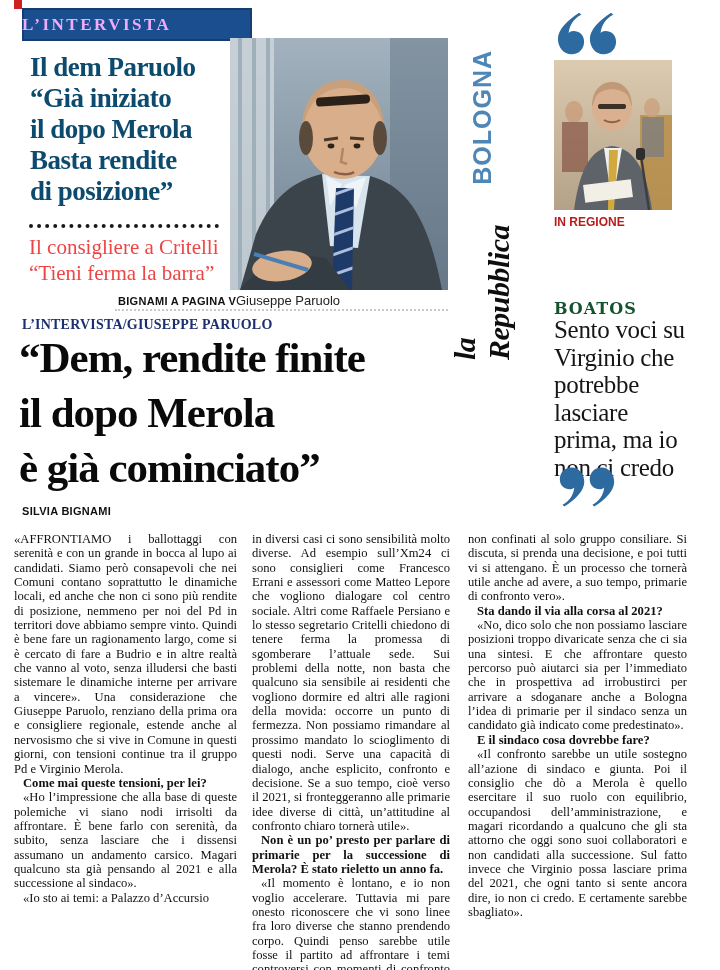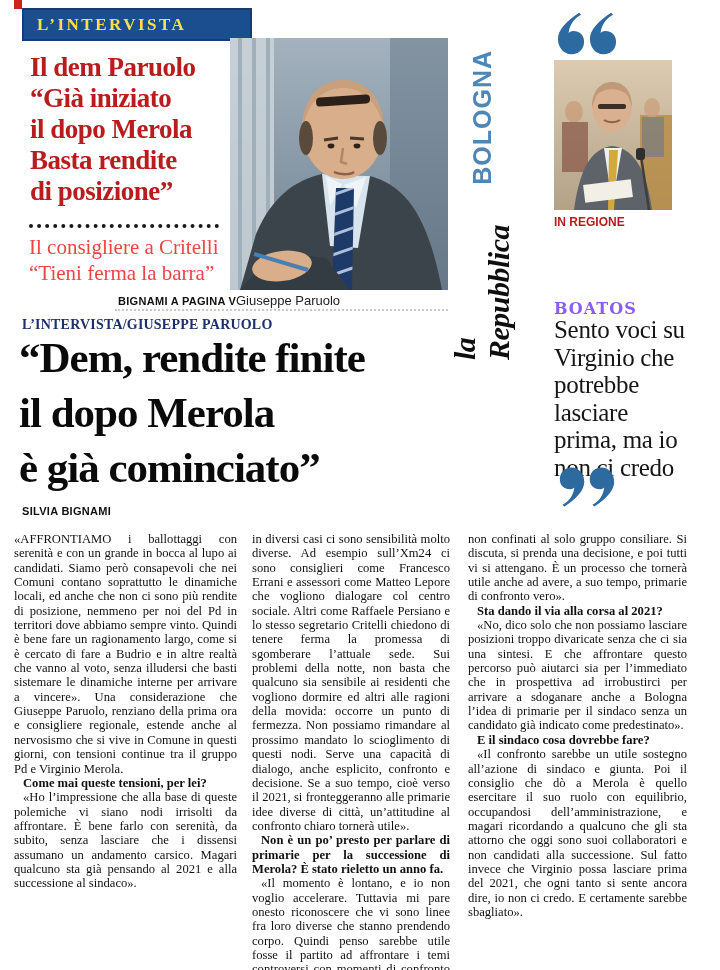--- a/index.html
+++ b/index.html
@@ -4,24 +4,24 @@
 <style>
   html,body{margin:0;padding:0;}
   body{background:#e9e9e9;font-family:"Liberation Serif",serif;}
   .page{position:relative;width:720px;height:970px;background:#ffffff;overflow:hidden;margin:0 auto;}
   .abs{position:absolute;}
   .pre{white-space:pre-line;}
 
   
   .red-mark{left:14px;top:0;width:8px;height:9px;background:#cc2222;}
   .kicker-bar{left:22px;top:8px;width:230px;height:33px;background:#1b4e8e;box-shadow:inset 0 0 0 2px #143d73;}
-  .kicker-text{padding-left:15px;font:bold 17px/34px "Liberation Serif",serif;color:#fde047;letter-spacing:2.5px;}
-
-  
-  .top-headline{left:30px;top:52px;width:255px;font:bold 27px/31px "Liberation Serif",serif;color:#b91c1c;letter-spacing:-0.5px;}
+  .kicker-text{font:bold 17px/34px "Liberation Serif",serif;color:#f0abfc;letter-spacing:2.5px;}
+
+  
+  .top-headline{left:30px;top:52px;width:255px;font:bold 27px/31px "Liberation Serif",serif;color:#0c4a6e;letter-spacing:-0.5px;}
   .dotted{left:29px;top:224px;width:190px;border-top:4px dotted #1a1a1a;height:0;}
   .sub-headline{left:29px;top:234px;width:250px;font:21px/26px "Liberation Serif",serif;color:#ef4444;}
   .pointer{left:118px;top:295px;font:bold 11px "Liberation Sans",sans-serif;color:#111;letter-spacing:0.3px;}
   .main-caption{left:236px;top:293px;font:13px "Liberation Sans",sans-serif;color:#222;}
   .faint-dots{left:115px;top:309px;width:333px;border-top:2px dotted #c9c9c9;height:0;}
 
   
   .section-label{left:22px;top:317px;font:bold 14px "Liberation Serif",serif;color:#1e2f6e;letter-spacing:0.2px;}
   .main-headline{left:19px;top:330px;width:470px;font:bold 43px/55px "Liberation Serif",serif;color:#0a0a0a;letter-spacing:-1px;}
   .byline{left:22px;top:505px;font:bold 11px "Liberation Sans",sans-serif;color:#111;letter-spacing:0.3px;}
@@ -30,21 +30,21 @@
   .masthead{left:327px;top:185px;width:310px;height:40px;transform:rotate(-90deg);display:flex;align-items:center;}
   .mast-black{font:bold italic 30px "Liberation Serif",serif;color:#0e0e0e;letter-spacing:-0.5px;}
   .mast-blue{font:bold 25px "Liberation Sans",sans-serif;color:#4e86b6;margin-left:12px;letter-spacing:1px;}
   .date-block{left:455px;top:366px;width:100px;font:bold 13.5px/17px "DejaVu Serif",serif;color:#43301f;}
 
   
   .open-quote{left:556px;top:12px;}
   .close-quote{left:558px;top:466px;transform:rotate(180deg);}
   .inregione{left:554px;top:215px;font:bold 12px "Liberation Sans",sans-serif;color:#b91c1c;}
   .side-caption{left:554px;top:231px;font:14px/19px "Liberation Sans",sans-serif;color:#1a1a1a;}
-  .boatos{left:554px;top:299px;font:bold 16px "DejaVu Serif",serif;color:#8b5cf6;letter-spacing:1px;}
+  .boatos{left:554px;top:299px;font:bold 16px "DejaVu Serif",serif;color:#14532d;letter-spacing:1px;}
   .pull-quote{left:554px;top:316px;width:168px;font:25px/27.5px "Liberation Serif",serif;color:#161616;letter-spacing:-0.3px;}
 
   
   .col{top:532px;font:12.6px/14.35px "Liberation Serif",serif;color:#111;text-align:justify;hyphens:auto;}
   .col1{left:14px;width:223px;}
   .col2{left:252px;width:198px;}
   .col3{left:468px;width:219px;}
   .col p{margin:0;}
   .col p.q{font-weight:bold;text-indent:9px;}
   .col p.a{text-indent:9px;}
@@ -177,20 +177,21 @@
 
   <svg class="abs close-quote" width="58" height="41" viewBox="0 0 64 44" fill="#2c6aa0">
     <path d="M24,0 C11,8 2,18 2,27 C2,36 8,43 16,43 C24,43 29,37 29,30 C29,23 24,19 18,19 C16,19 14,20 13,21 C14,13 18,6 26,2 Z"></path>
     <path d="M57,0 C44,8 35,18 35,27 C35,36 41,43 49,43 C57,43 62,37 62,30 C62,23 57,19 51,19 C49,19 47,20 46,21 C47,13 51,6 59,2 Z"></path>
   </svg>
 
   <div class="abs col col1">
     <p class="lead">«AFFRONTIAMO i ballottaggi con serenità e con un grande in bocca al lupo ai candidati. Siamo però consapevoli che nei Comuni contano soprattutto le dinamiche locali, ed anche che non ci sono più rendite di posizione, nemmeno per noi del Pd in territori dove abbiamo sempre vinto. Quindi è bene fare un ragionamento largo, come si è cercato di fare a Budrio e in altre realtà che vanno al voto, senza illudersi che basti sistemare le dinamiche interne per arrivare a vincere». Una considerazione che Giuseppe Paruolo, renziano della prima ora e consigliere regionale, estende anche al nervosismo che si vive in Comune in questi giorni, con tensioni continue tra il gruppo Pd e Virginio Merola.</p>
     <p class="q">Come mai queste tensioni, per lei?</p>
     <p class="a">«Ho l’impressione che alla base di queste polemiche vi siano nodi irrisolti da affrontare. È bene farlo con serenità, da subito, senza lasciare che i dissensi assumano un andamento carsico. Magari qualcuno sta già pensando al 2021 e alla successione al sindaco».</p>
+    <p class="a">«Io sto ai temi: a Palazzo d’Accursio</p>
   </div>
 
   <div class="abs col col2">
     <p class="cont">in diversi casi ci sono sensibilità molto diverse. Ad esempio sull’Xm24 ci sono consiglieri come Francesco Errani e assessori come Matteo Lepore che vogliono dialogare col centro sociale. Altri come Raffaele Persiano e lo stesso segretario Critelli chiedono di tenere ferma la promessa di sgomberare l’attuale sede. Sui problemi della notte, non basta che qualcuno sia sensibile ai residenti che vogliono dormire ed altri alle ragioni della movida: occorre un punto di fermezza. Non possiamo rimandare al prossimo mandato lo scioglimento di questi nodi. Serve una capacità di dialogo, anche esplicito, confronto e decisione. Se a suo tempo, cioè verso il 2021, si fronteggeranno alle primarie idee diverse di città, un’attitudine al confronto chiaro tornerà utile».</p>
     <p class="q">Non è un po’ presto per parlare di primarie per la successione di Merola? È stato rieletto un anno fa.</p>
     <p class="a">«Il momento è lontano, e io non voglio accelerare. Tuttavia mi pare onesto riconoscere che vi sono linee fra loro diverse che stanno prendendo corpo. Quindi penso sarebbe utile fosse il partito ad affrontare i temi controversi con momenti di confronto larghi,</p>
   </div>
 
   <div class="abs col col3">
     <p class="cont">non confinati al solo gruppo consiliare. Si discuta, si prenda una decisione, e poi tutti vi si attengano. È un processo che tornerà utile anche ad avere, a suo tempo, primarie di confronto vero».</p>

